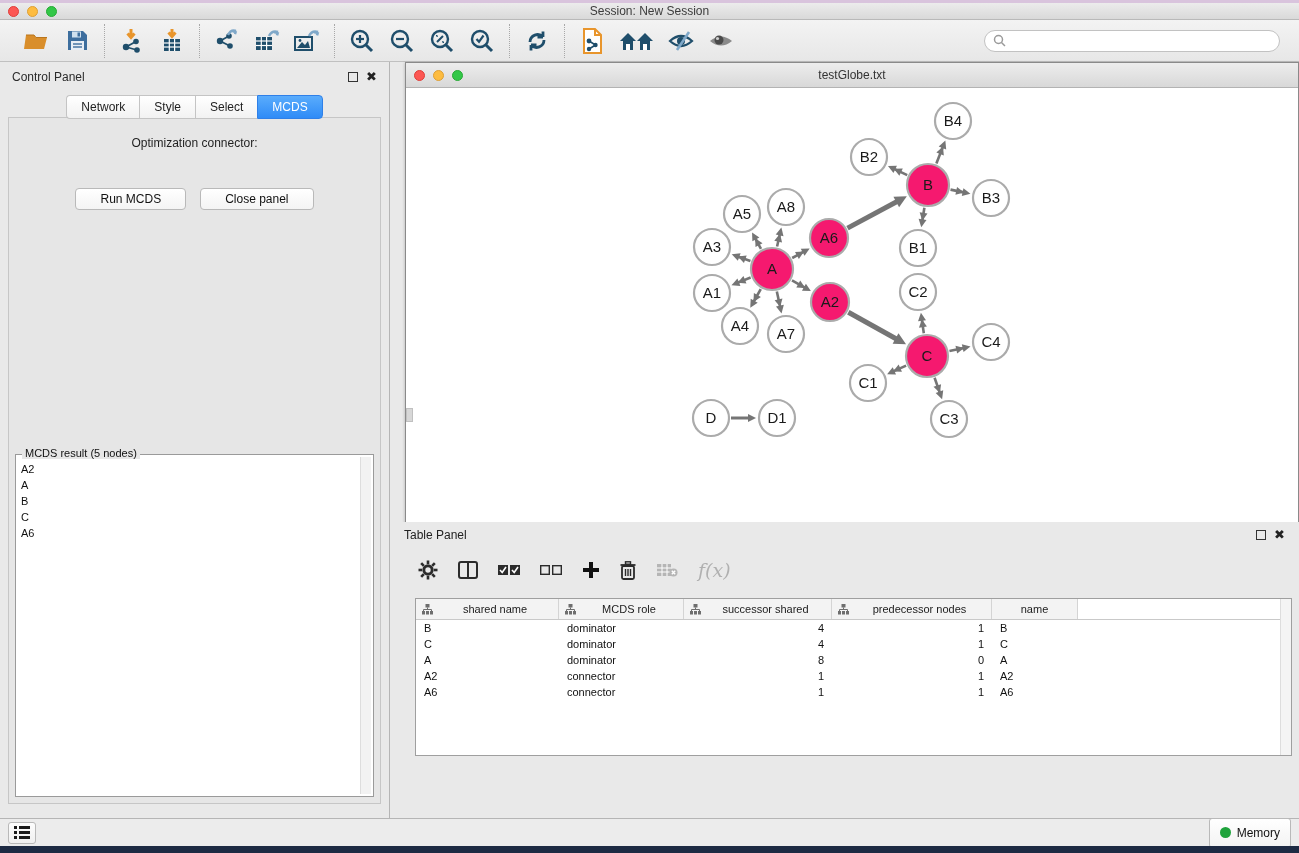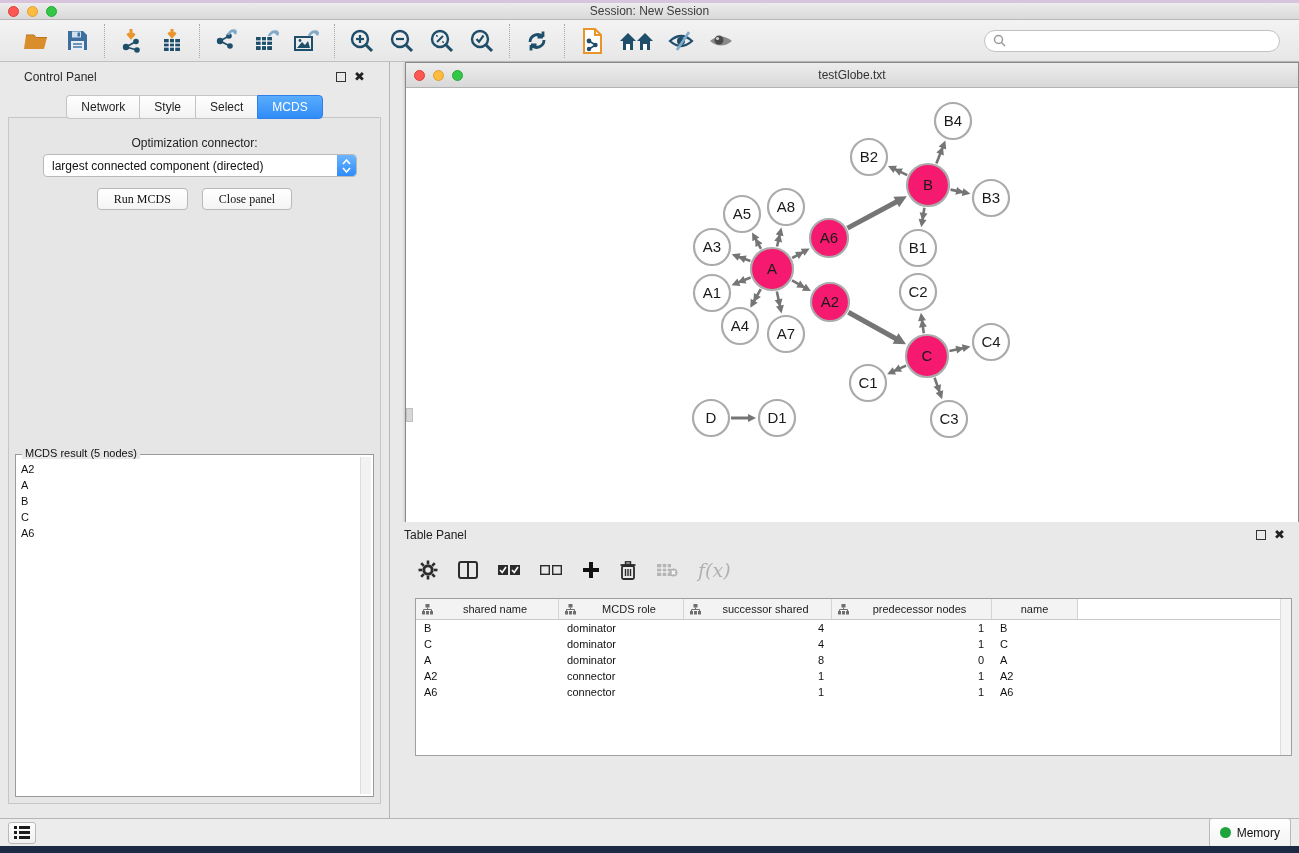--- a/index.html
+++ b/index.html
@@ -30,40 +30,40 @@
   .tbtn { width:34px; height:36px; display:flex; align-items:center; justify-content:center; background:transparent; border:none; cursor:default; }
   .searchbox { margin-left:auto; margin-right:9px; width:296px; height:22px; background:#fff;
     border:1px solid #c2c2c2; border-radius:12px; display:flex; align-items:center; padding:0 8px; gap:5px; }
   .searchbox input { border:none; outline:none; flex:1; font-size:12px; background:transparent; font-family:inherit; }
 
   
   .main { position:absolute; top:62px; left:0; width:1299px; height:756px; display:flex; }
 
   
   .control-panel { width:390px; height:756px; background:#E9E9E9; border-right:1px solid #b5b5b5; position:relative; }
-  .cp-header { height:30px; display:flex; align-items:center; padding:0 24px; }
+  .cp-header { height:30px; display:flex; align-items:center; padding:0 12px; }
   .cp-header .cp-title { font-size:12px; color:#2b2b2b; }
   .panel-icons { margin-left:auto; display:flex; gap:8px; align-items:center; }
   .float-ico { width:10px; height:10px; border:1.5px solid #333; display:inline-block; }
   .close-ico { font-size:13px; font-weight:bold; color:#222; line-height:10px; }
   .cp-tabs { position:absolute; top:33px; left:0; width:100%; display:flex; justify-content:center; z-index:2; }
   .tabbtn { font-size:12px; padding:4px 14px; background:linear-gradient(#ffffff,#f2f2f2);
     border:1px solid #c4c4c4; border-right:none; color:#222; cursor:default; }
   .tabbtn:first-child { border-radius:4px 0 0 4px; }
   .tabbtn:last-child { border-radius:0 4px 4px 0; border-right:1px solid #c4c4c4; }
   .tabbtn.active { background:linear-gradient(#5aacfc,#2f8bf7); color:#fff; border-color:#2f80e8; }
   .cp-box { position:absolute; left:8px; right:8px; top:55px; bottom:14px; background:#E6E6E6; border:1px solid #c6c6c6; }
   .opt-label { text-align:center; margin-top:18px; font-size:12px; color:#1f1f1f; }
   .criterion { position:absolute; left:34px; top:36px; width:314px; height:23px; background:#fff;
     border:1px solid #b9b9b9; border-radius:4px; display:flex; align-items:center; overflow:hidden; }
   .criterion .crit-text { flex:1; padding:0 8px; font-size:12px; color:#111; white-space:nowrap; }
   .criterion .stepper { width:19px; height:100%; background:linear-gradient(#6cb5fd,#2e8bf8); display:flex; flex-direction:column; align-items:center; justify-content:center; gap:2px; border-radius:0 3px 3px 0; }
   .cp-btn-row { position:absolute; top:70px; left:0; width:100%; display:flex; justify-content:center; gap:14px; }
   .pushbtn { background:linear-gradient(#ffffff,#f4f4f4); border:1px solid #b9b9b9; border-radius:4px;
-    padding:3px 16px; font-size:12px; color:#111; height:22px; cursor:default; font-family:Liberation Serif, serif; }
+    padding:3px 24px; font-size:12px; color:#111; height:22px; cursor:default; font-family:Liberation Sans, sans-serif; }
   .result-box { position:absolute; left:6px; right:6px; top:336px; bottom:6px; border:1px solid #9a9a9a; background:#fff; }
   .result-legend { position:absolute; top:-8px; left:6px; background:#E6E6E6; padding:0 3px; font-size:11px; color:#111;text-align:center; }
   .result-list { position:absolute; inset:2px 14px 2px 2px; overflow:hidden; font-size:11px; color:#111; padding-top:4px; }
   .result-list div { line-height:16px; padding-left:3px; }
   .result-scroll { position:absolute; top:2px; bottom:2px; right:2px; width:11px; background:#f2f2f2; border-left:1px solid #ddd; }
 
   
   .workspace { position:relative; flex:1; background:#E9E9E9; }
 
   
@@ -291,31 +291,20 @@
       </span>
     </div>
     <div class="cp-tabs">
         <button class="tabbtn">Network</button>
         <button class="tabbtn">Style</button>
         <button class="tabbtn">Select</button>
         <button class="tabbtn active">MCDS</button>
       </div>
     <div class="cp-box">
       <div class="opt-label">Optimization connector:</div>
-      <div class="criterion">
-        <span class="crit-text">largest connected component (directed)</span>
-        <span class="stepper">
-          <svg width="9" height="6" viewBox="0 0 9 6">
-              <path d="M1 5 L4.5 1 L8 5" fill="none" stroke="#fff" stroke-width="1.6"></path>
-            </svg>
-          <svg width="9" height="6" viewBox="0 0 9 6">
-              <path d="M1 1 L4.5 5 L8 1" fill="none" stroke="#fff" stroke-width="1.6"></path>
-            </svg>
-        </span>
-      </div>
       <div class="cp-btn-row">
         <button class="pushbtn">Run MCDS</button>
         <button class="pushbtn">Close panel</button>
       </div>
       <div class="result-box">
         <span class="result-legend">MCDS result (5 nodes)</span>
         <div class="result-list">
             <div>A2</div>
             <div>A</div>
             <div>B</div>

